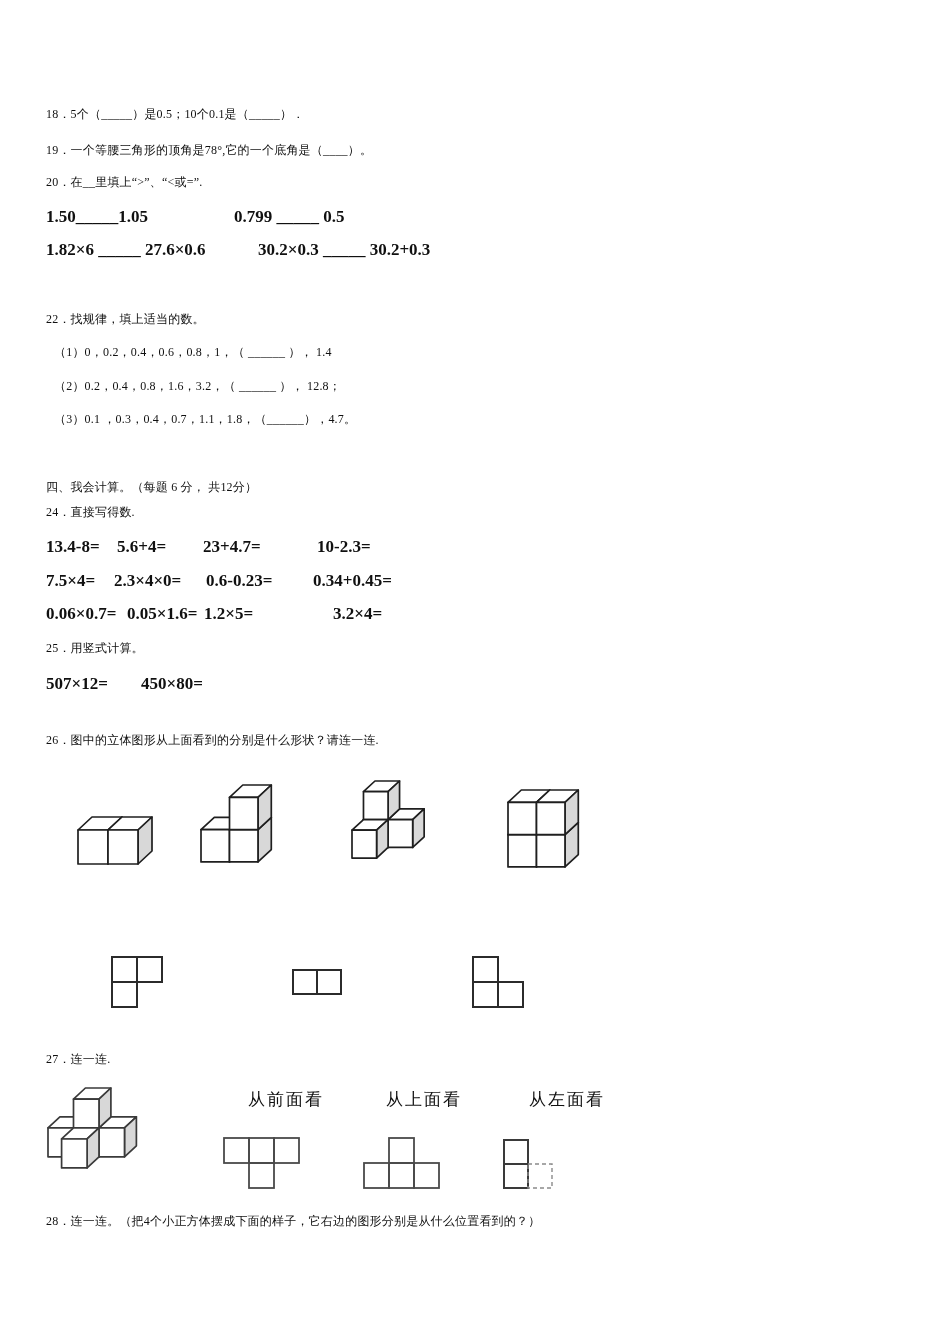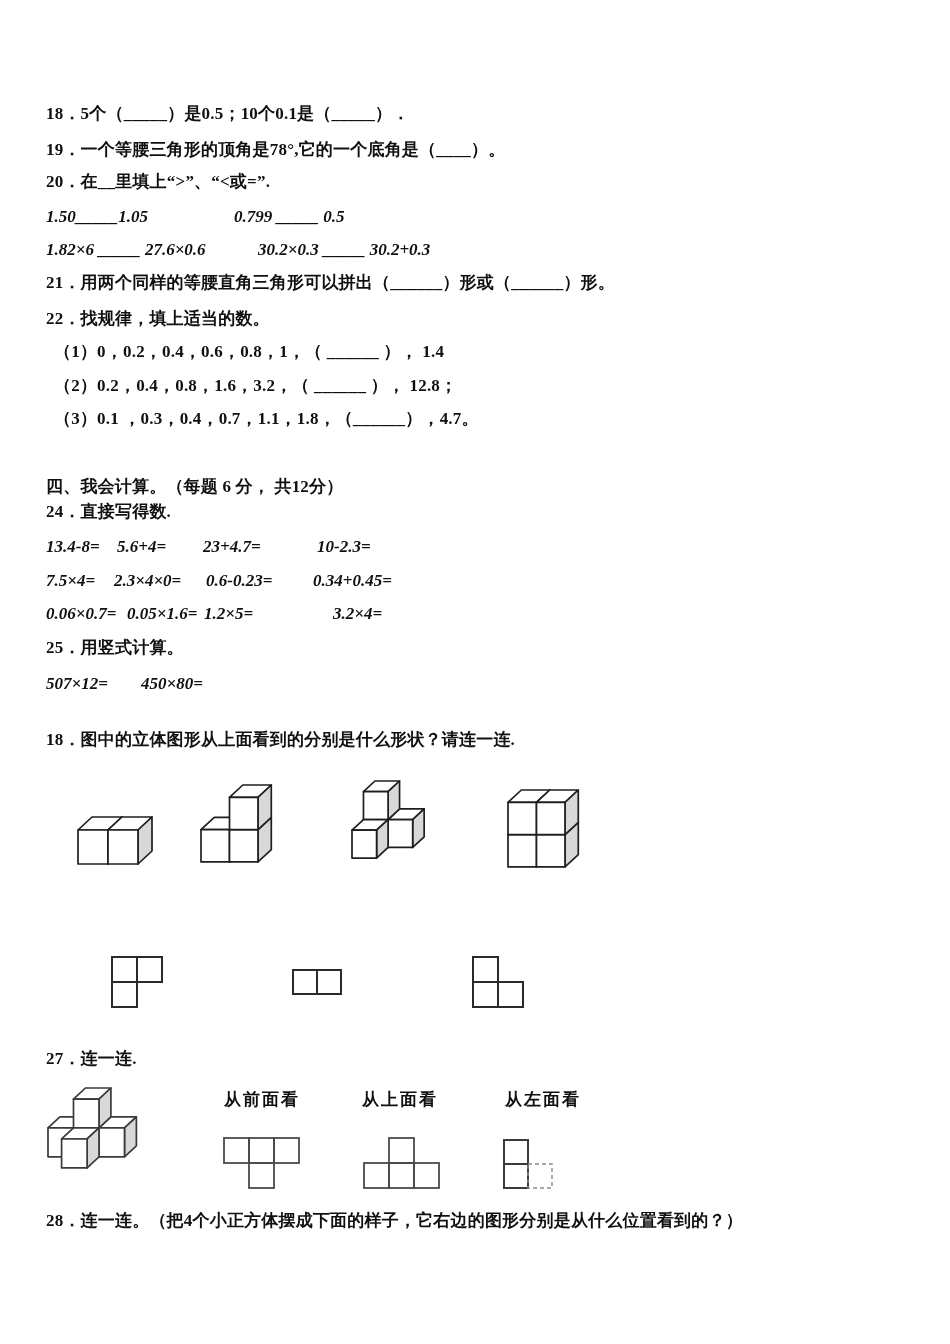--- a/index.html
+++ b/index.html
@@ -1,38 +1,37 @@
 <!DOCTYPE html>
 <html><head>
 <meta charset="utf-8">
 <style>
   html,body{margin:0;padding:0;background:#ffffff;}
   #page{position:relative;width:950px;height:1344px;background:#fff;overflow:hidden;
         font-family:"Liberation Serif", serif;color:#101010;}
-  .ln{position:absolute;font-size:17px;font-weight:700;line-height:20px;white-space:pre;letter-spacing:.2px;}
-  .cell{position:absolute;font-size:17px;font-weight:600;line-height:20px;white-space:pre;font-style:italic;}
-  .viewlabel{position:absolute;font-size:17px;font-weight:700;letter-spacing:2px;white-space:pre;}
+  .ln{position:absolute;font-size:12px;font-weight:400;line-height:20px;white-space:pre;letter-spacing:.2px;}
+  .cell{position:absolute;font-size:17px;font-weight:600;line-height:20px;white-space:pre;}
+  .viewlabel{position:absolute;font-size:17px;font-weight:400;letter-spacing:2px;white-space:pre;margin-left:24px;}
   .fig{position:absolute;}
   svg{display:block;overflow:visible;}
 </style>
 </head>
 <body>
 
 <div id="page">
 
   <div class="ln" style="left:46px;top:104px">18．5个（_____）是0.5；10个0.1是（_____）．</div>
   <div class="ln" style="left:46px;top:140px">19．一个等腰三角形的顶角是78°,它的一个底角是（____）。</div>
   <div class="ln" style="left:46px;top:172px">20．在__里填上“&gt;”、“&lt;或=”.</div>
 
   <div class="cell" style="left:46px;top:207px">1.50_____1.05</div>
   <div class="cell" style="left:234px;top:207px">0.799 _____ 0.5</div>
   <div class="cell" style="left:46px;top:240px">1.82×6 _____ 27.6×0.6</div>
   <div class="cell" style="left:258px;top:240px">30.2×0.3 _____ 30.2+0.3</div>
 
-  <div class="ln" style="left:46px;top:273px">21．用两个同样的等腰直角三角形可以拼出（______）形或（______）形。</div>
   <div class="ln" style="left:46px;top:309px">22．找规律，填上适当的数。</div>
   <div class="ln" style="left:54px;top:342px">（1）0，0.2，0.4，0.6，0.8，1，（ ______ ）， 1.4</div>
   <div class="ln" style="left:54px;top:376px">（2）0.2，0.4，0.8，1.6，3.2，（ ______ ）， 12.8；</div>
   <div class="ln" style="left:54px;top:409px">（3）0.1 ，0.3，0.4，0.7，1.1，1.8，（______），4.7。</div>
   <div class="ln" style="left:46px;top:477px">四、我会计算。（每题 6 分， 共12分）</div>
   <div class="ln" style="left:46px;top:502px">24．直接写得数.</div>
 
   <div class="cell" style="left:46px;top:537px">13.4-8=</div>
   <div class="cell" style="left:117px;top:537px">5.6+4=</div>
   <div class="cell" style="left:203px;top:537px">23+4.7=</div>
@@ -45,21 +44,21 @@
 
   <div class="cell" style="left:46px;top:604px">0.06×0.7=</div>
   <div class="cell" style="left:127px;top:604px">0.05×1.6=</div>
   <div class="cell" style="left:204px;top:604px">1.2×5=</div>
   <div class="cell" style="left:333px;top:604px">3.2×4=</div>
 
   <div class="ln" style="left:46px;top:638px">25．用竖式计算。</div>
   <div class="cell" style="left:46px;top:674px">507×12=</div>
   <div class="cell" style="left:141px;top:674px">450×80=</div>
 
-  <div class="ln" style="left:46px;top:730px">18．图中的立体图形从上面看到的分别是什么形状？请连一连.</div>
+  <div class="ln" style="left:46px;top:730px">26．图中的立体图形从上面看到的分别是什么形状？请连一连.</div>
 
   <svg class="fig" style="left:76px;top:815px" viewBox="-2 -49 78 51" width="78" height="51">
       <polygon points="0,-34 30,-34 44,-47 14,-47" fill="#ffffff" stroke="#1f1f1f" stroke-width="1.7" stroke-linejoin="round"></polygon>
       <polygon points="30,0 44,-13 44,-47 30,-34" fill="#d8d8d8" stroke="#1f1f1f" stroke-width="1.7" stroke-linejoin="round"></polygon>
       <polygon points="0,0 30,0 30,-34 0,-34" fill="#ffffff" stroke="#1f1f1f" stroke-width="1.7" stroke-linejoin="round"></polygon>
       <polygon points="30,-34 60,-34 74,-47 44,-47" fill="#ffffff" stroke="#1f1f1f" stroke-width="1.7" stroke-linejoin="round"></polygon>
       <polygon points="60,0 74,-13 74,-47 60,-34" fill="#d8d8d8" stroke="#1f1f1f" stroke-width="1.7" stroke-linejoin="round"></polygon>
       <polygon points="30,0 60,0 60,-34 30,-34" fill="#ffffff" stroke="#1f1f1f" stroke-width="1.7" stroke-linejoin="round"></polygon>
     </svg>
   <svg class="fig" style="left:199px;top:783px" viewBox="-2 -78.94999999999999 74.3 80.94999999999999" width="74.3" height="80.94999999999999">

